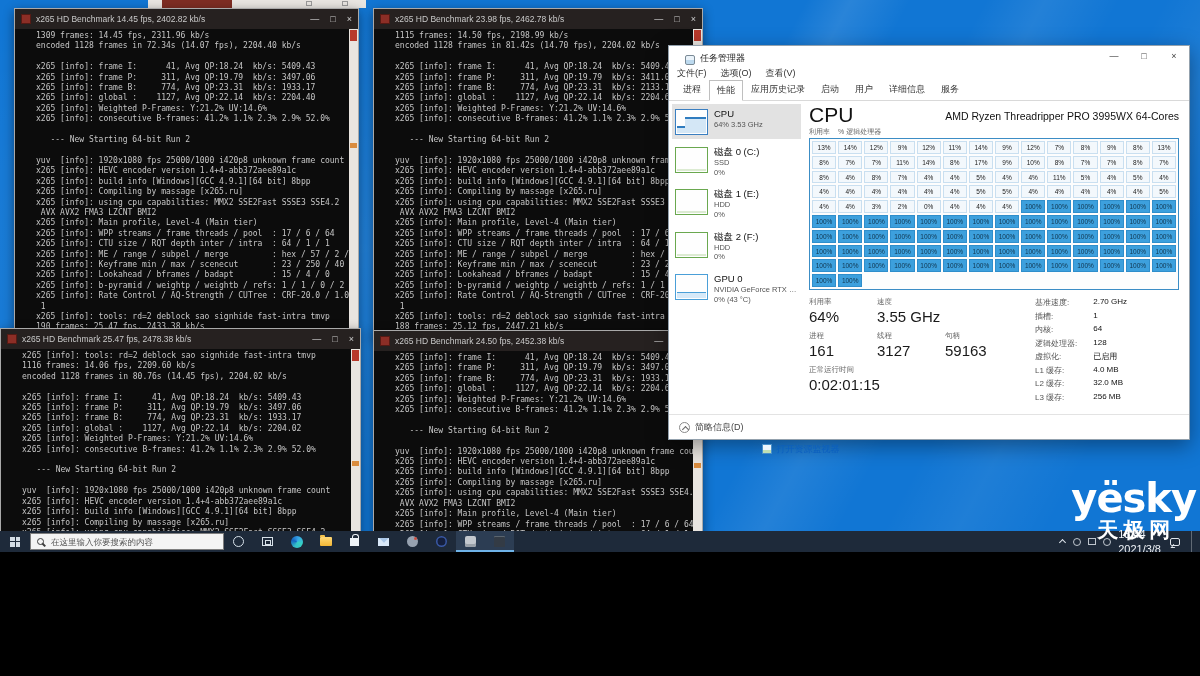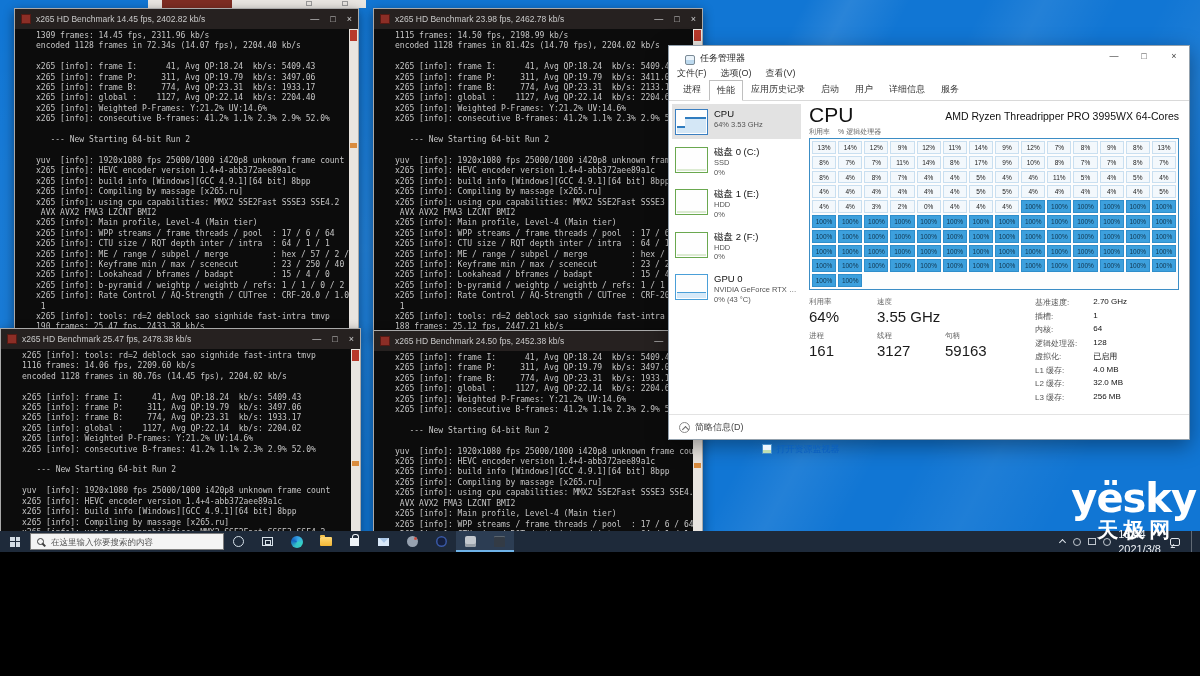--- a/index.html
+++ b/index.html
@@ -576,20 +576,26 @@
               </div>
               <div class="stat">
                 <div class="stat-label">线程</div>
                 <div class="stat-value">3127</div>
               </div>
               <div class="stat">
                 <div class="stat-label">句柄</div>
                 <div class="stat-value">59163</div>
               </div>
             </div>
+            <div class="stats-row">
+              <div class="stat">
+                <div class="stat-label">正常运行时间</div>
+                <div class="stat-value">0:02:01:15</div>
+              </div>
+            </div>
           </div>
           <div class="details-grid">
               <div class="detail-label">基准速度:</div>
               <div class="detail-value">2.70 GHz</div>
               <div class="detail-label">插槽:</div>
               <div class="detail-value">1</div>
               <div class="detail-label">内核:</div>
               <div class="detail-value">64</div>
               <div class="detail-label">逻辑处理器:</div>
               <div class="detail-value">128</div>

